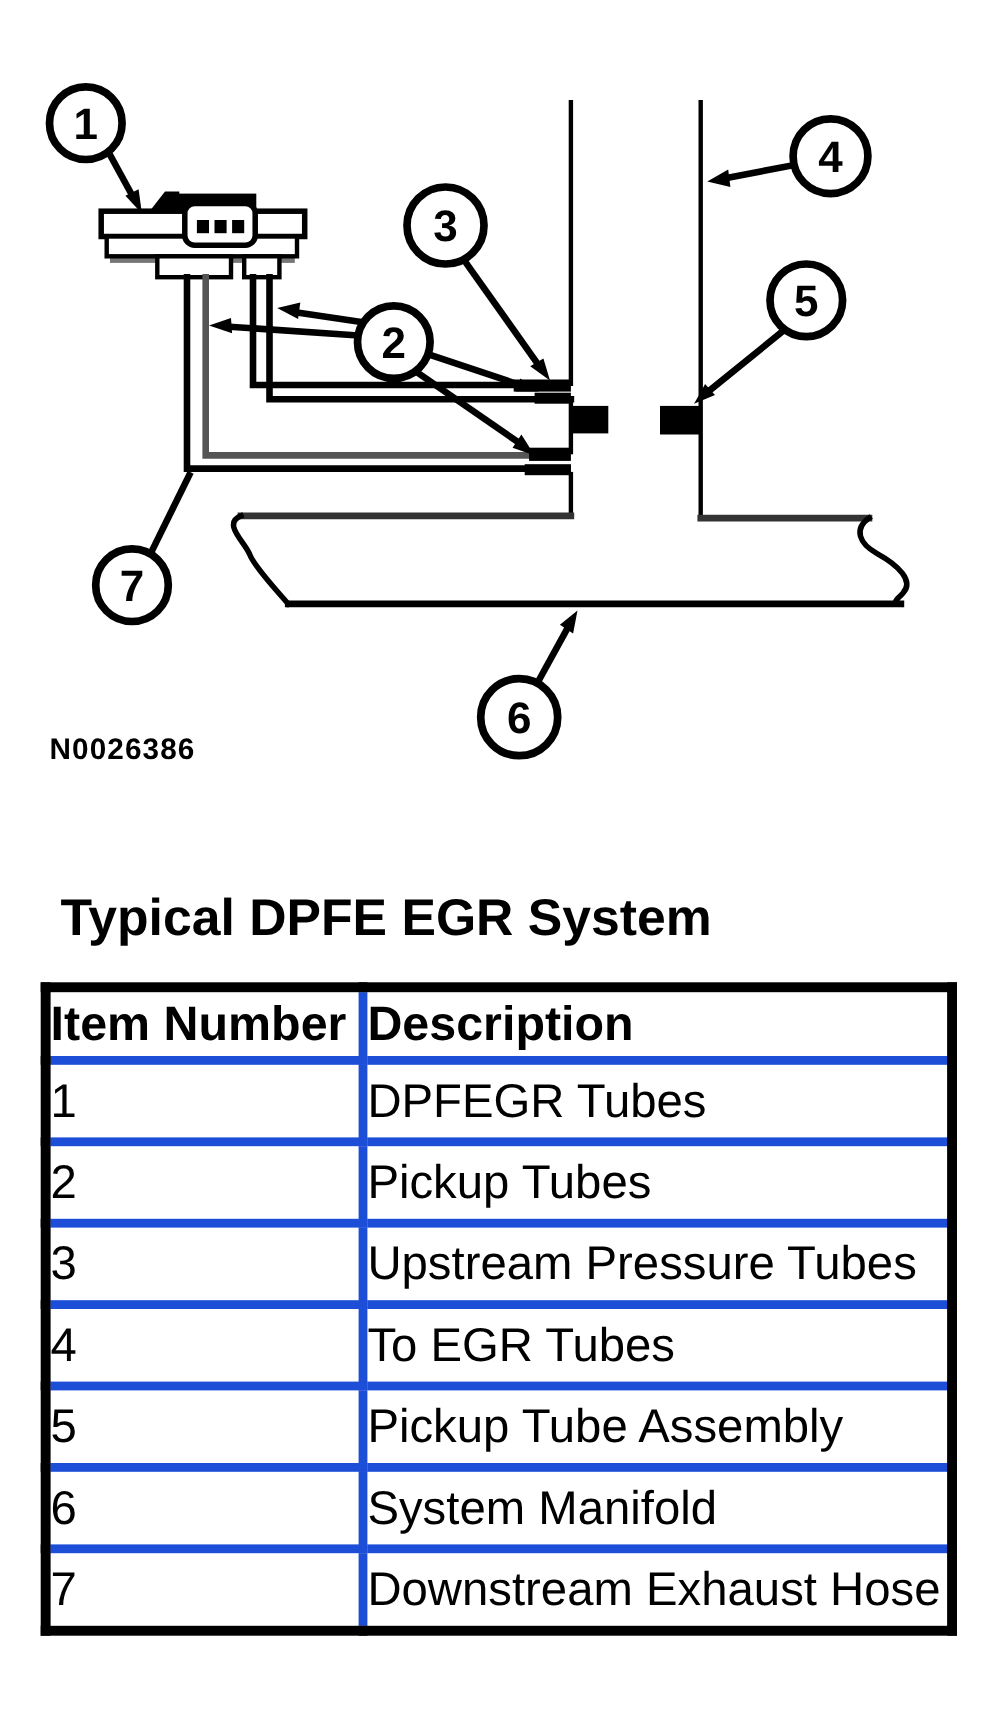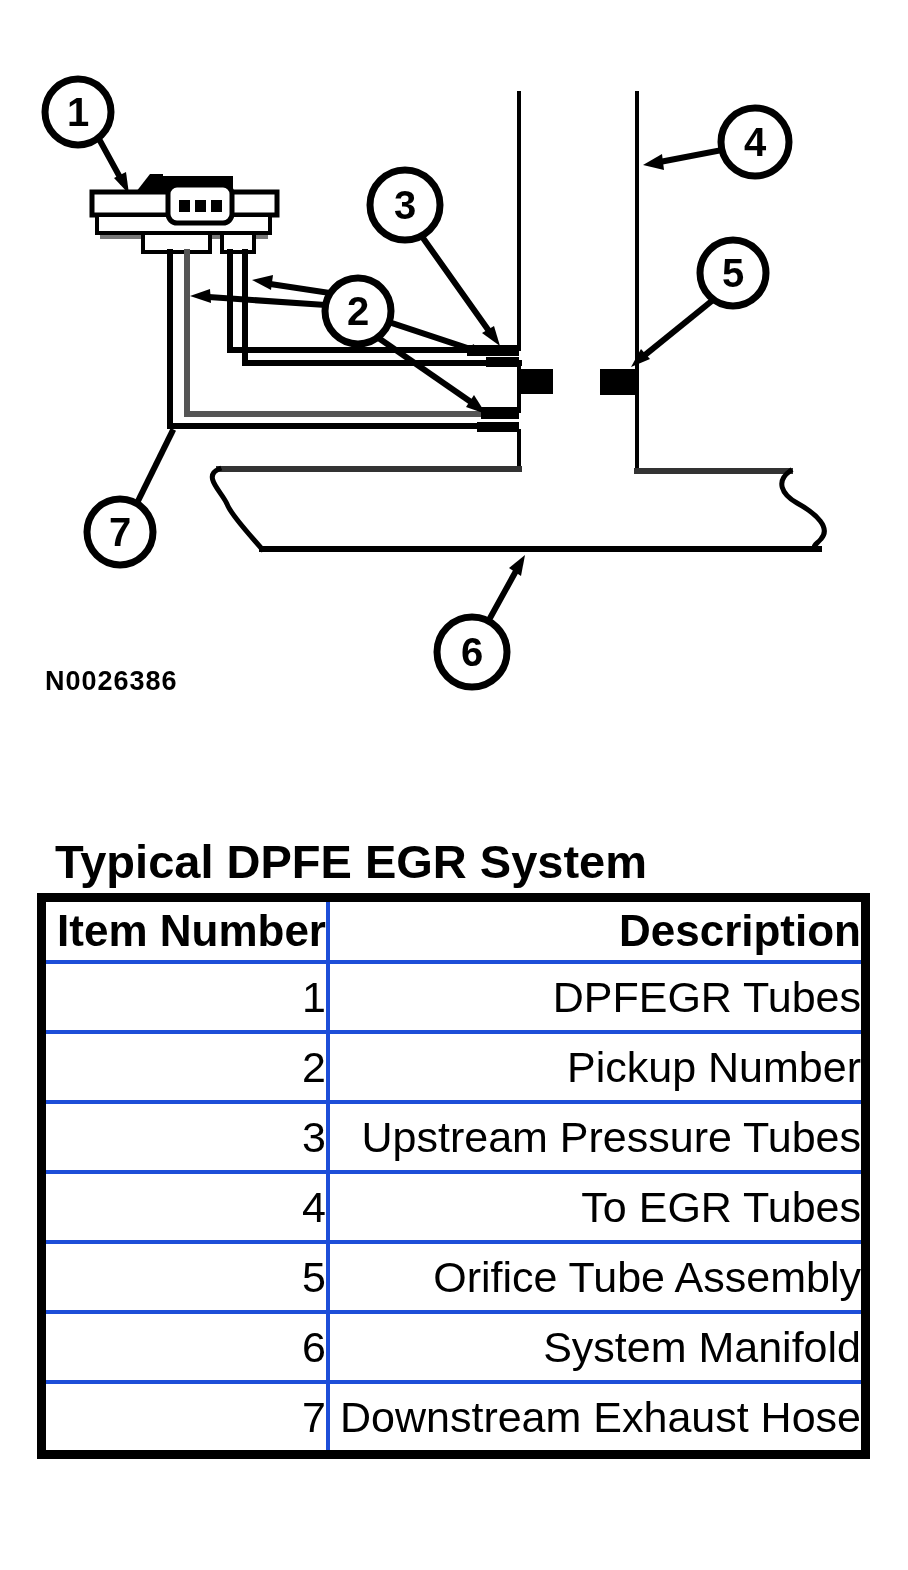--- a/index.html
+++ b/index.html
@@ -1,22 +1,22 @@
 <!DOCTYPE html>
 <html><head>
 <meta charset="utf-8">
 <style>
   html,body{margin:0;padding:0;background:#ffffff;}
   body{width:908px;height:1570px;position:relative;font-family:"Liberation Sans",sans-serif;color:#000;}
   #diagram{position:absolute;left:0;top:0;}
   .callout-num{font-family:"Liberation Sans",sans-serif;font-weight:bold;font-size:40px;}
   #figure-label{font-family:"Liberation Sans",sans-serif;font-weight:bold;font-size:27px;letter-spacing:1px;}
-  #page-title{position:absolute;left:55px;top:834px;font-size:47px;font-weight:bold;letter-spacing:0px;}
+  #page-title{position:absolute;left:55px;top:806px;font-size:47px;font-weight:bold;letter-spacing:0px;}
   #parts-table{position:absolute;left:37px;top:893px;width:833px;border-collapse:collapse;table-layout:fixed;}
-  #parts-table td,#parts-table th{border:4px solid #1d4ed8;text-align:right;vertical-align:middle;
+  #parts-table td,#parts-table th{border:8px solid #1d4ed8;text-align:left;vertical-align:middle;
       font-family:"Liberation Sans",sans-serif;font-size:43px;padding:0;background:#fff;}
   #parts-table{border:9px solid #000;}
   #parts-table th{height:58px;font-weight:bold;font-size:44px;}
   #parts-table td{height:66px;font-weight:normal;}
   #parts-table .col-item{width:280px;}
 </style>
 </head>
 <body>
 
 <svg id="diagram" width="908" height="720" viewBox="0 0 908 720" fill="none" stroke="#000" stroke-linecap="square">
@@ -136,33 +136,33 @@
       <th>Description</th>
     </tr>
   </thead>
   <tbody>
     <tr>
       <td>1</td>
       <td>DPFEGR Tubes</td>
     </tr>
     <tr>
       <td>2</td>
-      <td>Pickup Number</td>
+      <td>Pickup Tubes</td>
     </tr>
     <tr>
       <td>3</td>
       <td>Upstream Pressure Tubes</td>
     </tr>
     <tr>
       <td>4</td>
       <td>To EGR Tubes</td>
     </tr>
     <tr>
       <td>5</td>
-      <td>Orifice Tube Assembly</td>
+      <td>Pickup Tube Assembly</td>
     </tr>
     <tr>
       <td>6</td>
       <td>System Manifold</td>
     </tr>
     <tr>
       <td>7</td>
       <td>Downstream Exhaust Hose</td>
     </tr>
   </tbody>

